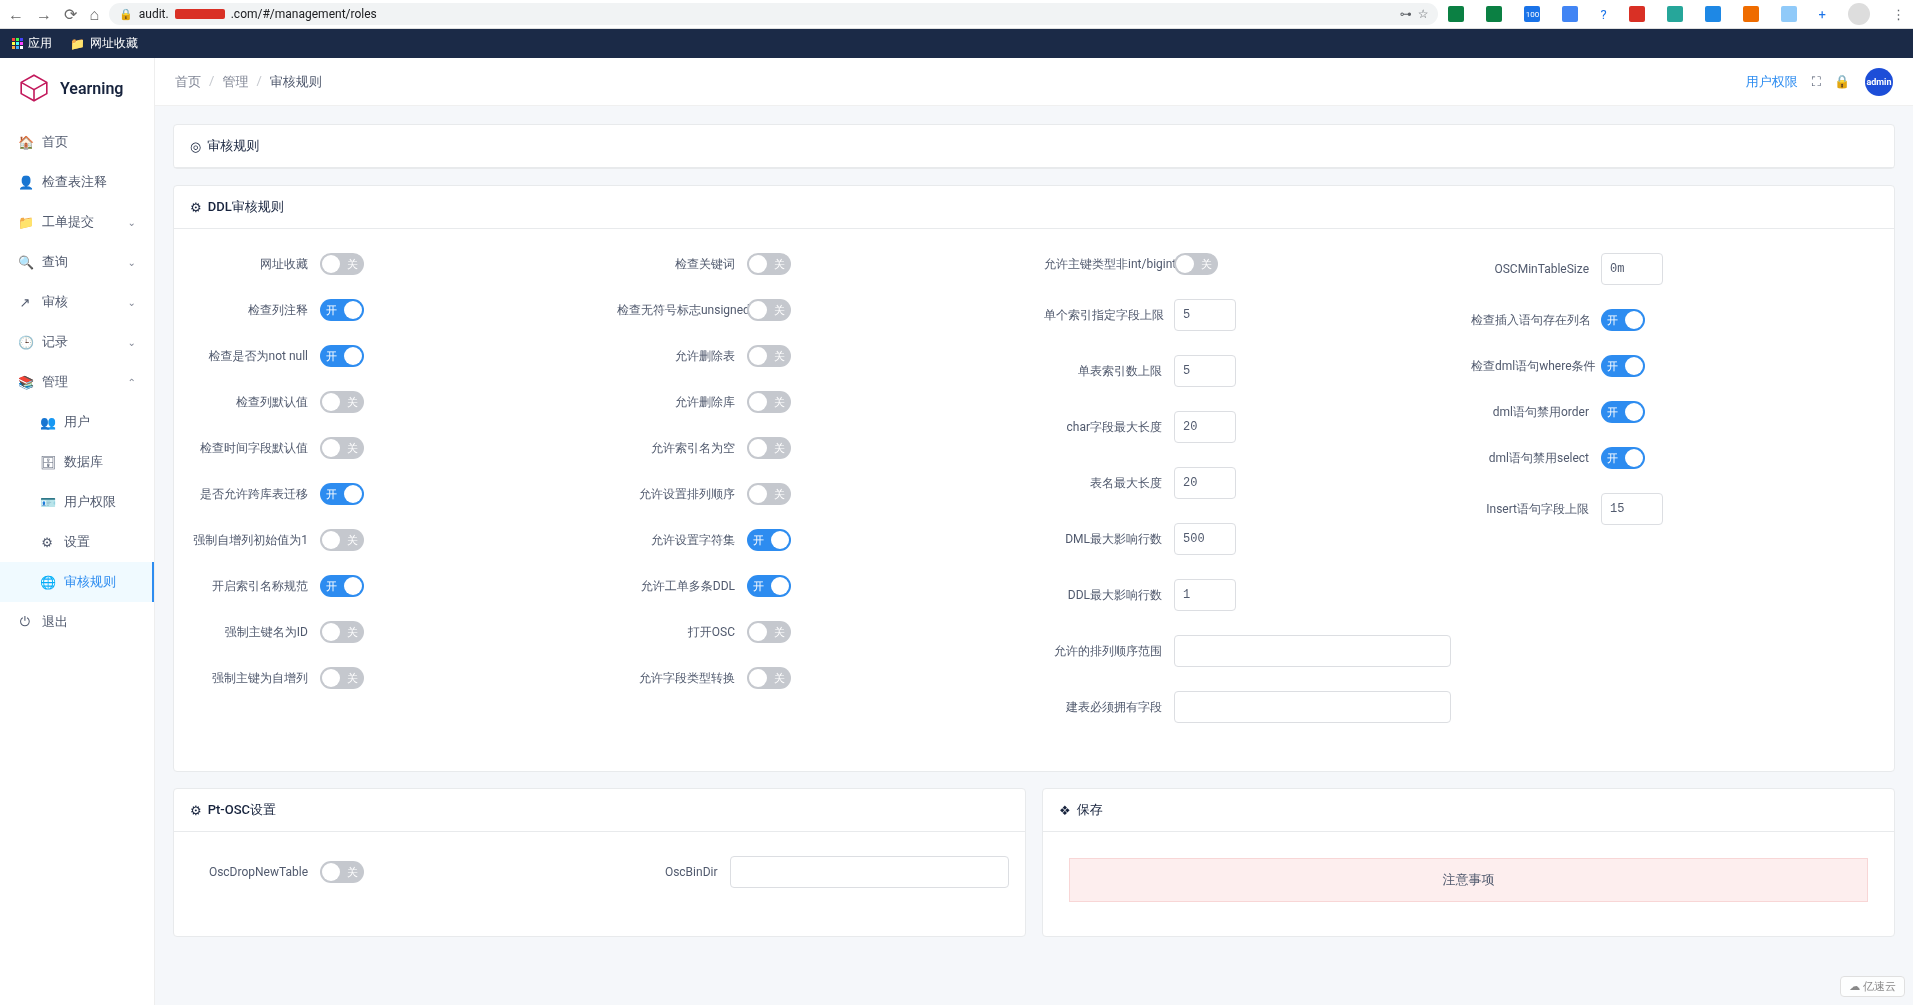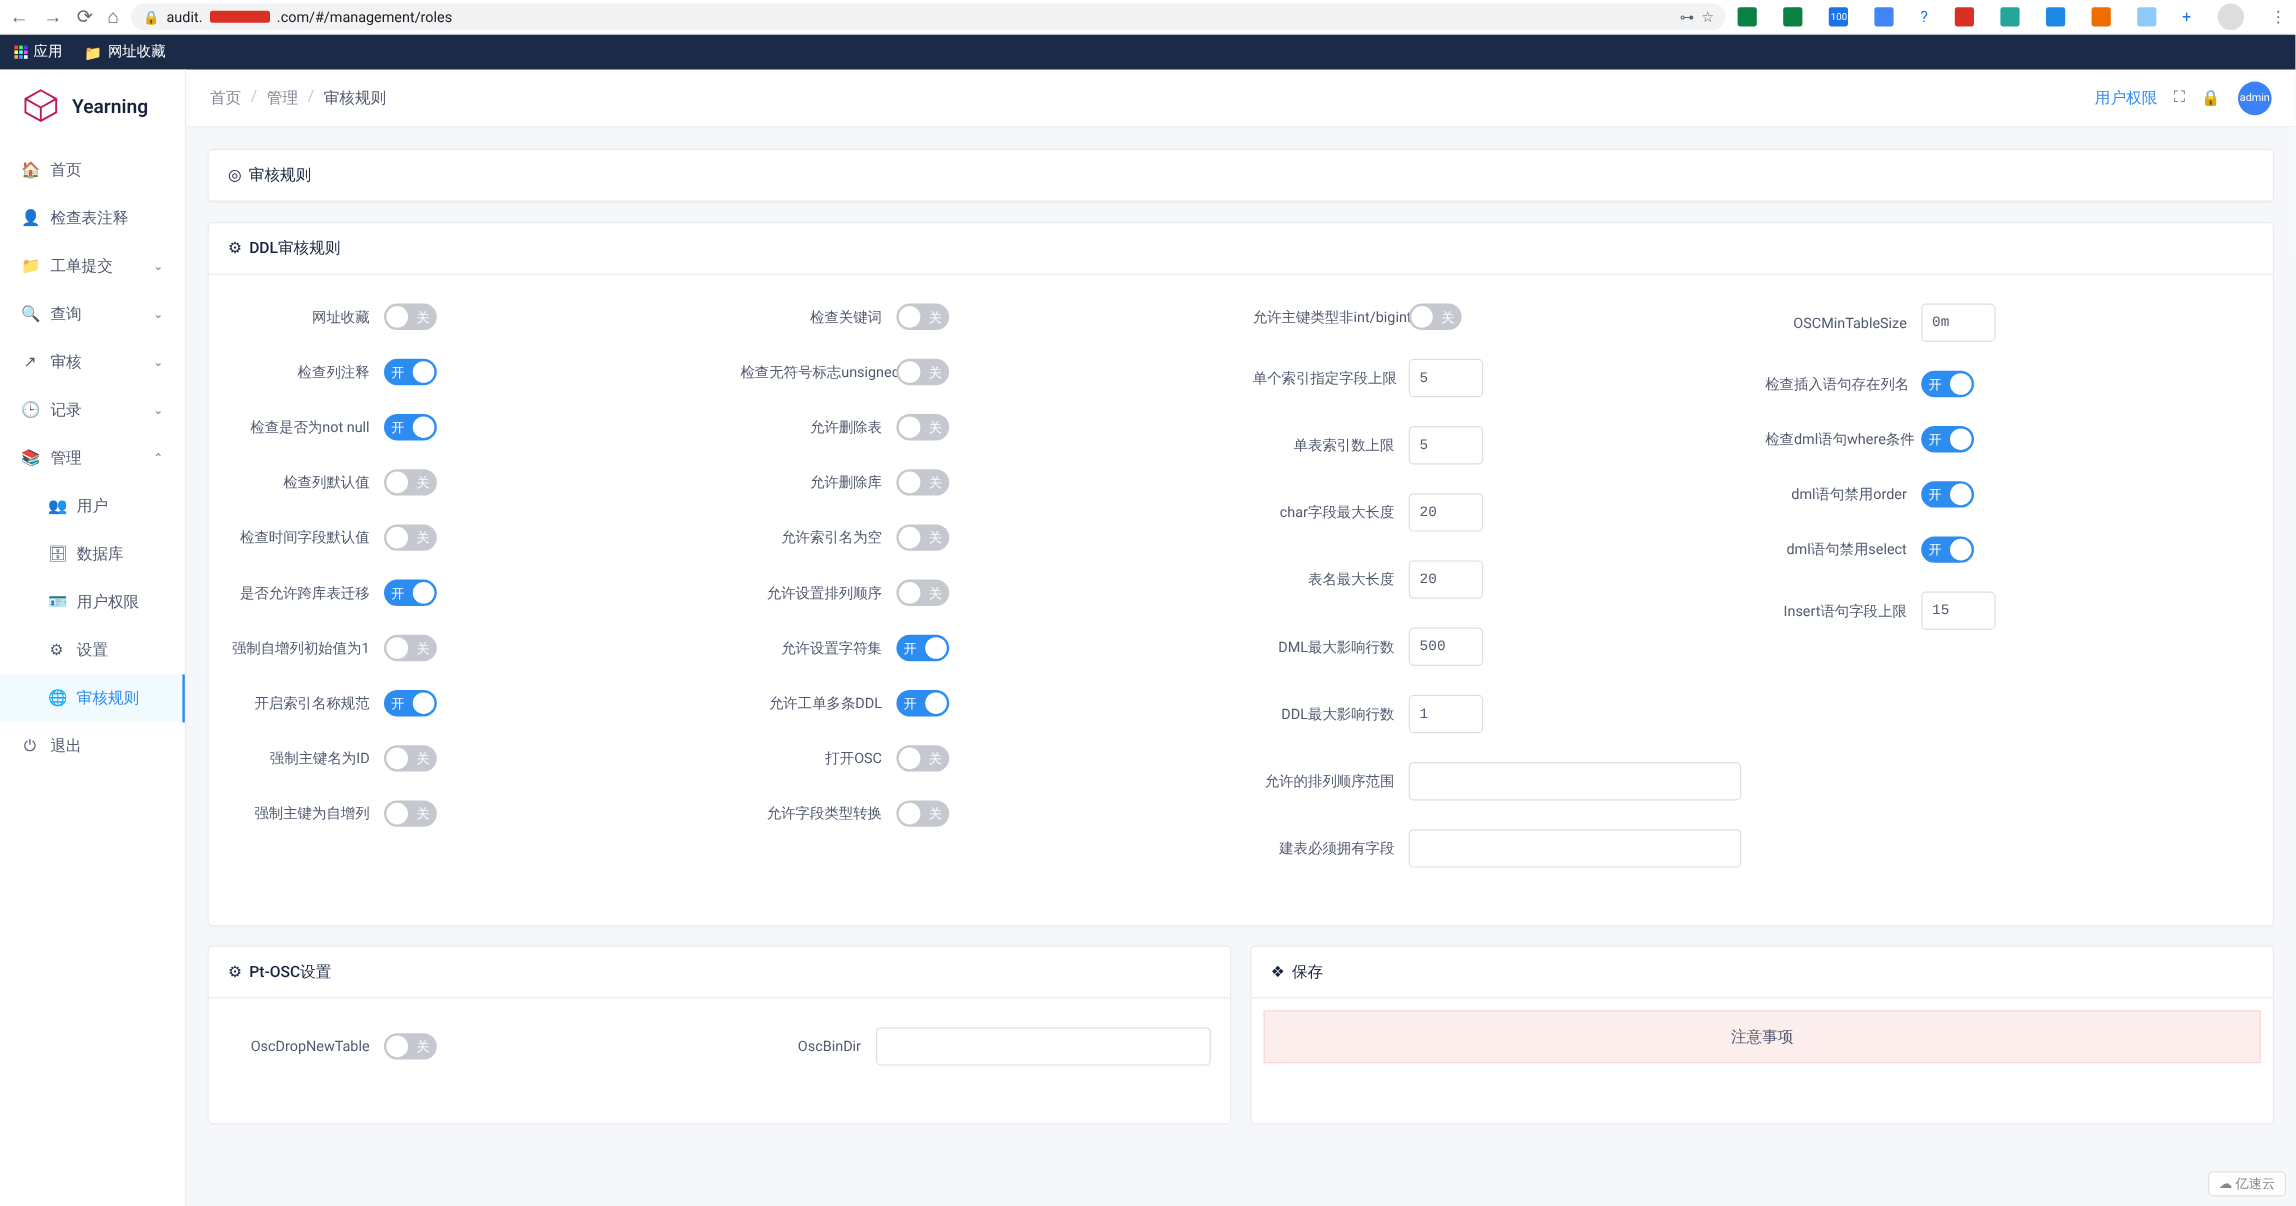--- a/index.html
+++ b/index.html
@@ -29,21 +29,21 @@
 .menu-item .mi-icon { width: 14px; text-align: center; font-size: 13px; }
 
 .main { flex: 1; display: flex; flex-direction: column; overflow: auto; }
 .topbar { background: #fff; height: 48px; display: flex; align-items: center; padding: 0 20px; border-bottom: 1px solid #f0f0f0; }
 .breadcrumb { display: flex; gap: 8px; font-size: 13px; color: #808695; }
 .breadcrumb .bc-sep { color: #c5c8ce; }
 .breadcrumb .bc-cur { color: #515a6e; }
 .topbar-right { margin-left: auto; display: flex; align-items: center; gap: 14px; }
 .topbar-right .help { color: #2d8cf0; font-size: 13px; cursor: pointer; }
 .topbar-right .top-icon { color: #515a6e; cursor: pointer; }
-.admin-badge { width: 28px; height: 28px; border-radius: 50%; background: #3b82f6; color: #fff; display: flex; align-items: center; justify-content: center; font-size: 9px; font-weight: normal; }
+.admin-badge { width: 28px; height: 28px; border-radius: 50%; background: #1d4ed8; color: #fff; display: flex; align-items: center; justify-content: center; font-size: 9px; font-weight: bold; }
 
 .content { padding: 18px; display: flex; flex-direction: column; gap: 16px; }
 .card { background: #fff; border: 1px solid #e8eaec; border-radius: 4px; }
 .card-header { padding: 12px 16px; border-bottom: 1px solid #e8eaec; font-size: 13px; color: #17233d; font-weight: 500; display: flex; align-items: center; gap: 6px; }
 .card-body { padding: 24px 16px; }
 
 .form-grid { display: grid; grid-template-columns: repeat(4, 1fr); gap: 0 20px; }
 .form-item { display: flex; align-items: center; margin-bottom: 24px; }
 .form-item .fi-label { width: 130px; text-align: right; padding-right: 12px; font-size: 12px; color: #515a6e; white-space: nowrap; }
 .form-item .fi-ctrl { flex: 1; }
@@ -53,21 +53,21 @@
 .switch.off { justify-content: flex-end; }
 .switch .knob { width: 18px; height: 18px; border-radius: 50%; background: #fff; position: absolute; top: 2px; transition: left .2s; }
 .switch.on .knob { left: 24px; }
 .switch.off .knob { left: 2px; }
 
 .text-input { height: 32px; border: 1px solid #dcdee2; border-radius: 4px; padding: 0 8px; font-size: 12px; color: #515a6e; width: 100%; max-width: 200px; }
 .text-input.narrow { max-width: 62px; font-family: Liberation Mono, monospace; }
 
 .two-col { display: grid; grid-template-columns: 1fr 1fr; gap: 16px; }
 .pt-osc-grid { display: grid; grid-template-columns: 1fr 1fr; }
-.attn-box { background: #fdeeee; border: 1px solid #f8d6d6; padding: 12px; margin: 10px; text-align: center; color: #515a6e; font-size: 13px; }
+.attn-box { background: #fdeeee; border: 1px solid #f8d6d6; padding: 12px; margin: 26px; text-align: center; color: #515a6e; font-size: 13px; }
 
 .watermark { position: fixed; right: 8px; bottom: 8px; background: rgba(255,255,255,.8); border: 1px solid #e0e0e0; border-radius: 4px; padding: 2px 8px; font-size: 11px; color: #888; }
 
 .icon-gear::before { content: "⚙"; }
 .icon-target::before { content: "◎"; }
 .icon-disk::before { content: "❖"; }
 </style>
 </head>
 <body>
 

